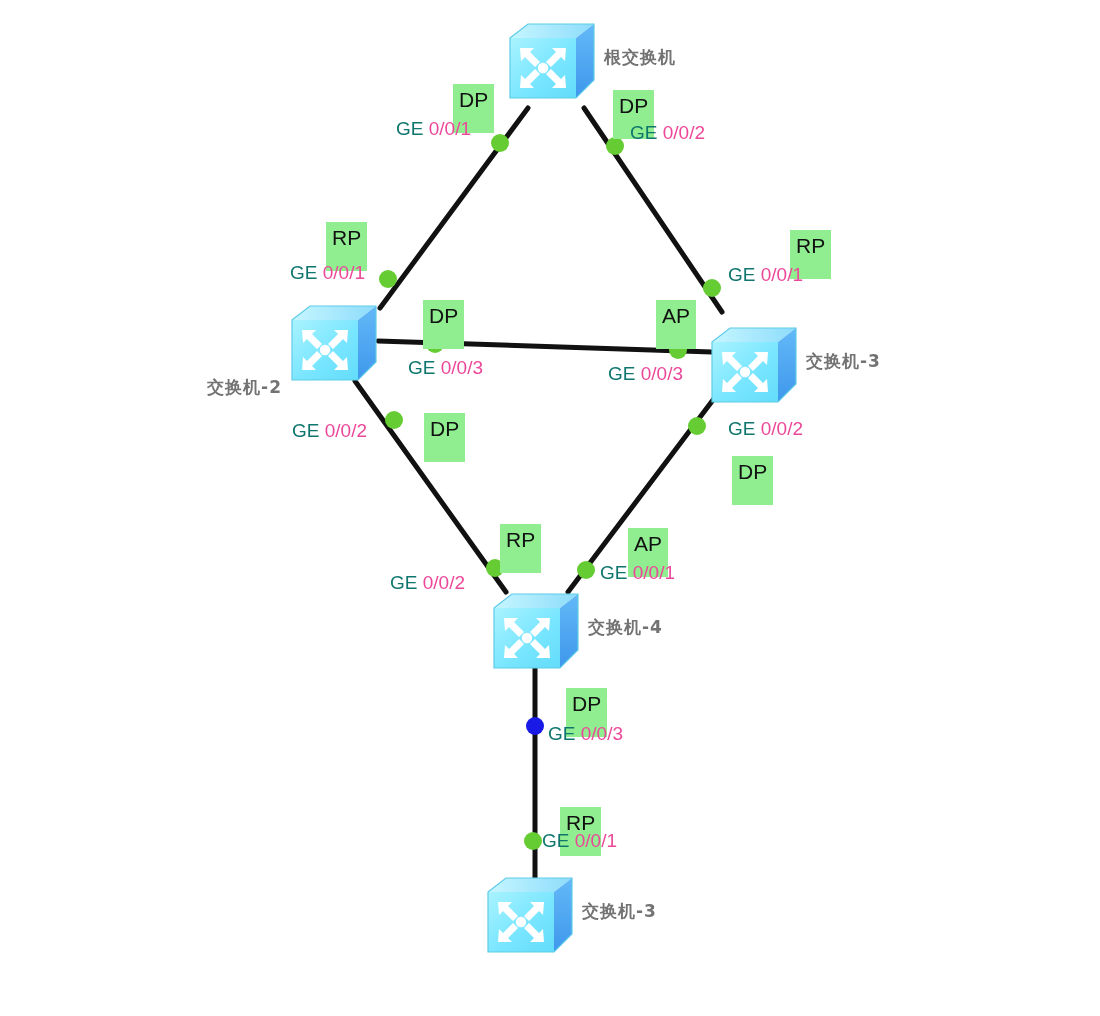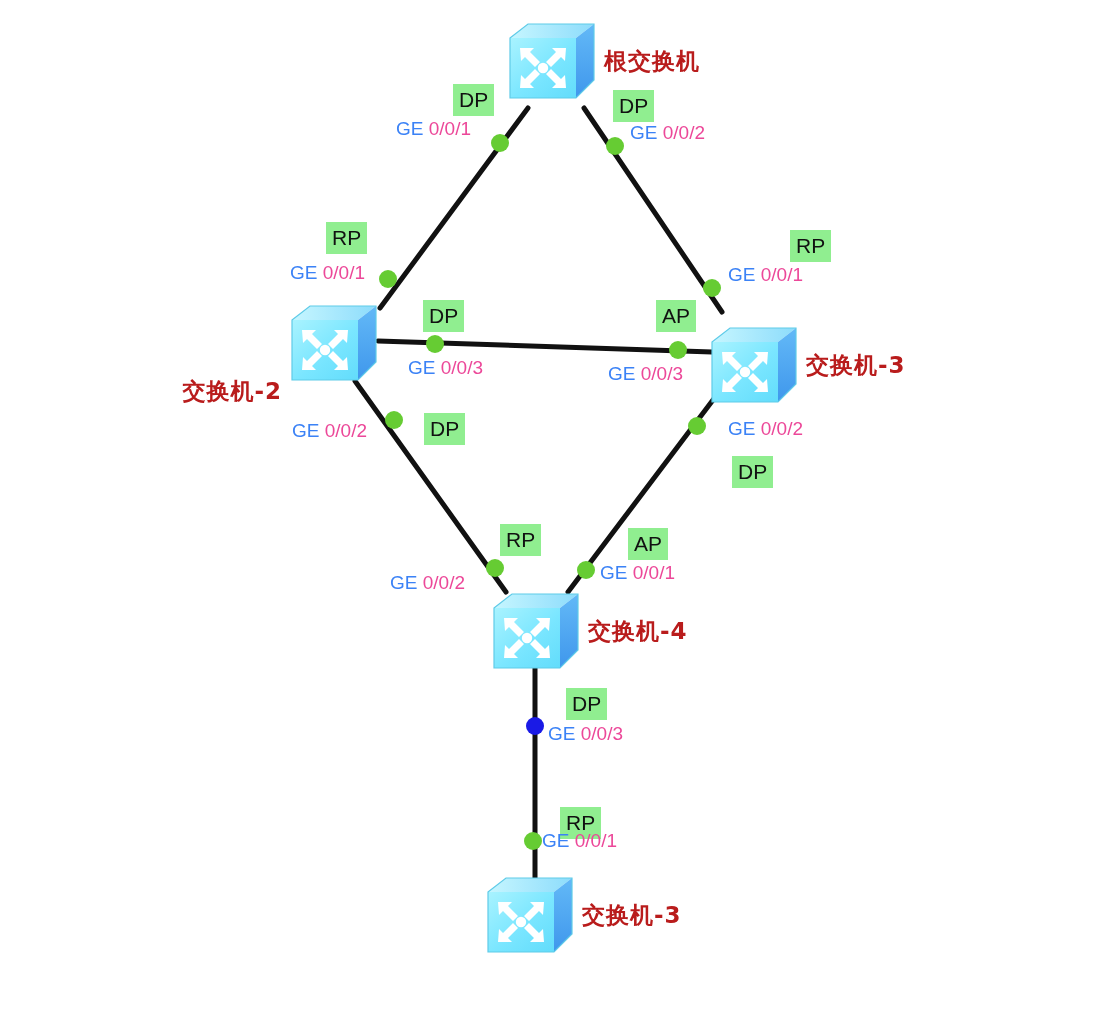--- a/index.html
+++ b/index.html
@@ -34,23 +34,23 @@
   }
   .node .sw-svg {
     position: absolute;
     left: 0;
     top: 0;
   }
   .node-label {
     position: absolute;
     white-space: nowrap;
     font-family: "DejaVu Sans", "Liberation Sans", sans-serif;
-    font-size: 23px;
+    font-size: 17px;
     font-weight: 700;
-    color: #b91c1c;
+    color: #737373;
     letter-spacing: 1px;
   }
   .node-label.right {
     left: 100px;
     top: 28px;
   }
   .node-label.left {
     right: 100px;
     top: 28px;
     text-align: right;
@@ -58,35 +58,35 @@
   }
 
   
   .badge {
     position: absolute;
     background: #90ee90;
     color: #111111;
     font-family: "Liberation Sans", sans-serif;
     font-size: 21px;
     line-height: 25px;
-    padding: 3px 6px 4px 6px;
+    padding: 3px 6px 21px 6px;
     white-space: nowrap;
   }
 
   
   .iface {
     position: absolute;
     white-space: nowrap;
     font-family: "Liberation Sans", sans-serif;
     font-size: 19px;
     font-weight: 400;
     color: #111111;
   }
   .iface .ge {
-    color: #3b82f6;
+    color: #0f766e;
   }
   .iface .num {
     color: #ec4899;
   }
 
   
   .watermark {
     position: absolute;
     right: 16px;
     bottom: 22px;

